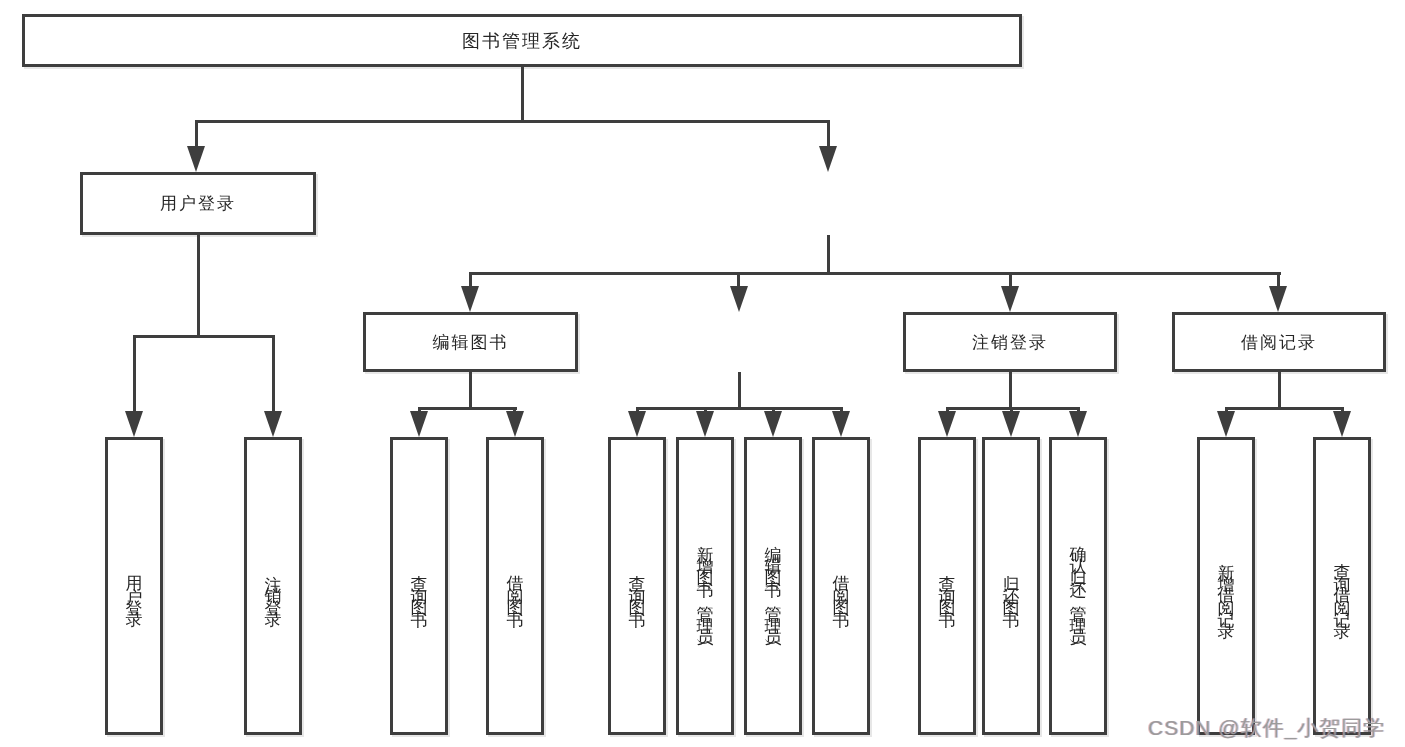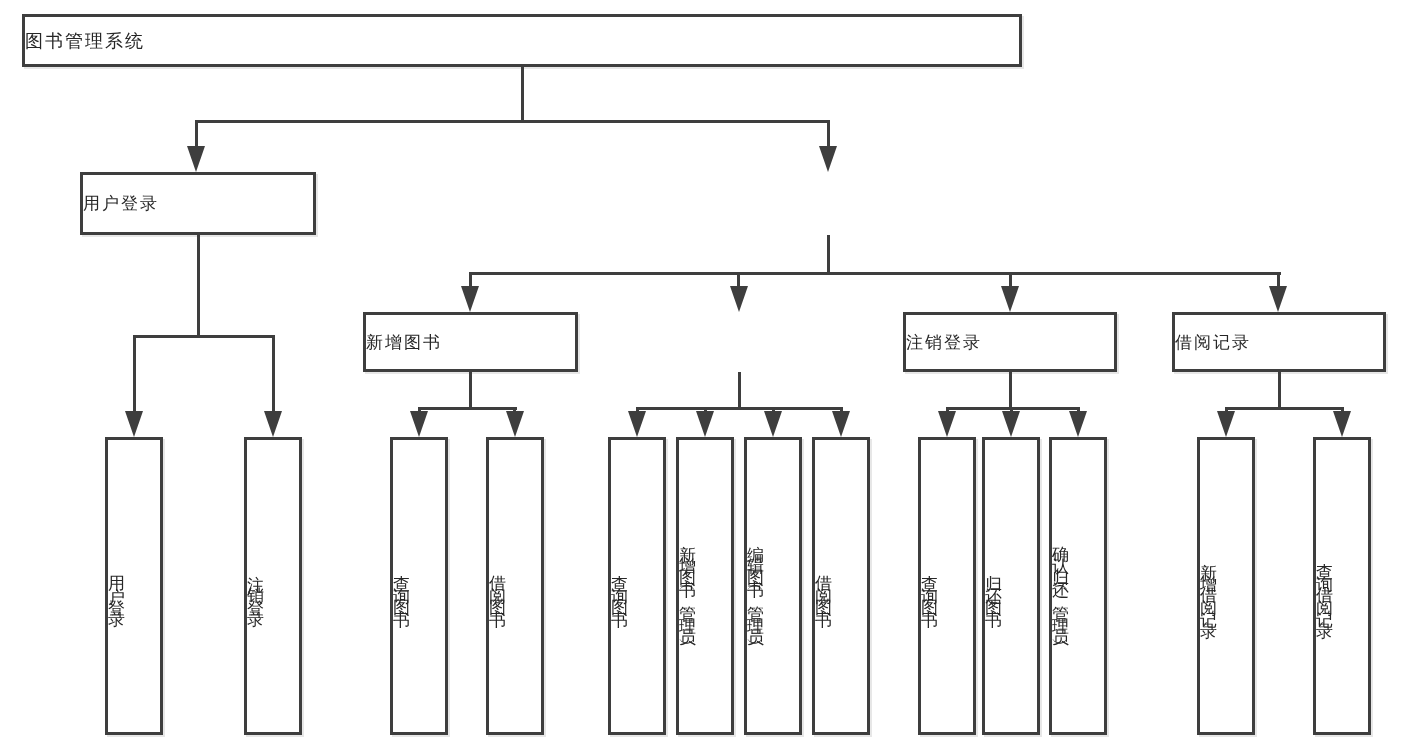--- a/index.html
+++ b/index.html
@@ -3,21 +3,21 @@
 <meta charset="utf-8">
 <style>
   html,body{margin:0;padding:0;background:#ffffff;}
   .canvas{
     position:relative;width:1405px;height:747px;background:#ffffff;
     font-family:"Liberation Sans","DejaVu Sans",sans-serif;
     overflow:hidden;color:#262626;
   }
   .box{
     position:absolute;box-sizing:border-box;background:#ffffff;
-    border:3px solid #3e3e3e;display:flex;align-items:center;
+    border:3px solid #3e3e3e;display:flex;align-items:center;justify-content:center;
     font-size:17px;letter-spacing:2px;color:#262626;
     box-shadow:2px 2px 0 rgba(120,120,120,.18);
   }
   .l1{font-size:18px;}
   .vbox{width:58px;height:298px;top:437px;}
   .vtext{
     writing-mode:vertical-rl;text-orientation:mixed;
     letter-spacing:12px;line-height:1;font-size:17px;
   }
   .vline{position:absolute;width:3px;background:#3e3e3e;}
@@ -65,21 +65,21 @@
   <div class="vline" style="left:469px;top:272px;height:16px"></div>
   <div class="arr" style="left:461px;top:286px"></div>
   <div class="vline" style="left:737px;top:272px;height:16px"></div>
   <div class="arr" style="left:730px;top:286px"></div>
   <div class="vline" style="left:1009px;top:272px;height:16px"></div>
   <div class="arr" style="left:1001px;top:286px"></div>
   <div class="vline" style="left:1277px;top:272px;height:16px"></div>
   <div class="arr" style="left:1269px;top:286px"></div>
 
   <div class="box" style="left:363px;top:312px;width:215px;height:60px">
-    <span>新增图书</span>
+    <span>编辑图书</span>
   </div>
   <div class="box" style="left:903px;top:312px;width:214px;height:60px">
     <span>注销登录</span>
   </div>
   <div class="box" style="left:1172px;top:312px;width:214px;height:60px">
     <span>借阅记录</span>
   </div>
 
   <div class="vline" style="left:469px;top:372px;height:35px"></div>
   <div class="hline" style="left:418px;top:407px;width:99px"></div>
@@ -152,14 +152,15 @@
     <span class="vtext">确认归还（管理员）</span>
   </div>
 
   <div class="box vbox" style="left:1197px">
     <span class="vtext">新增借阅记录</span>
   </div>
   <div class="box vbox" style="left:1313px">
     <span class="vtext">查询借阅记录</span>
   </div>
 
+  <div class="watermark">CSDN @软件_小贺同学</div>
 
 </div>
 
 </body></html>

